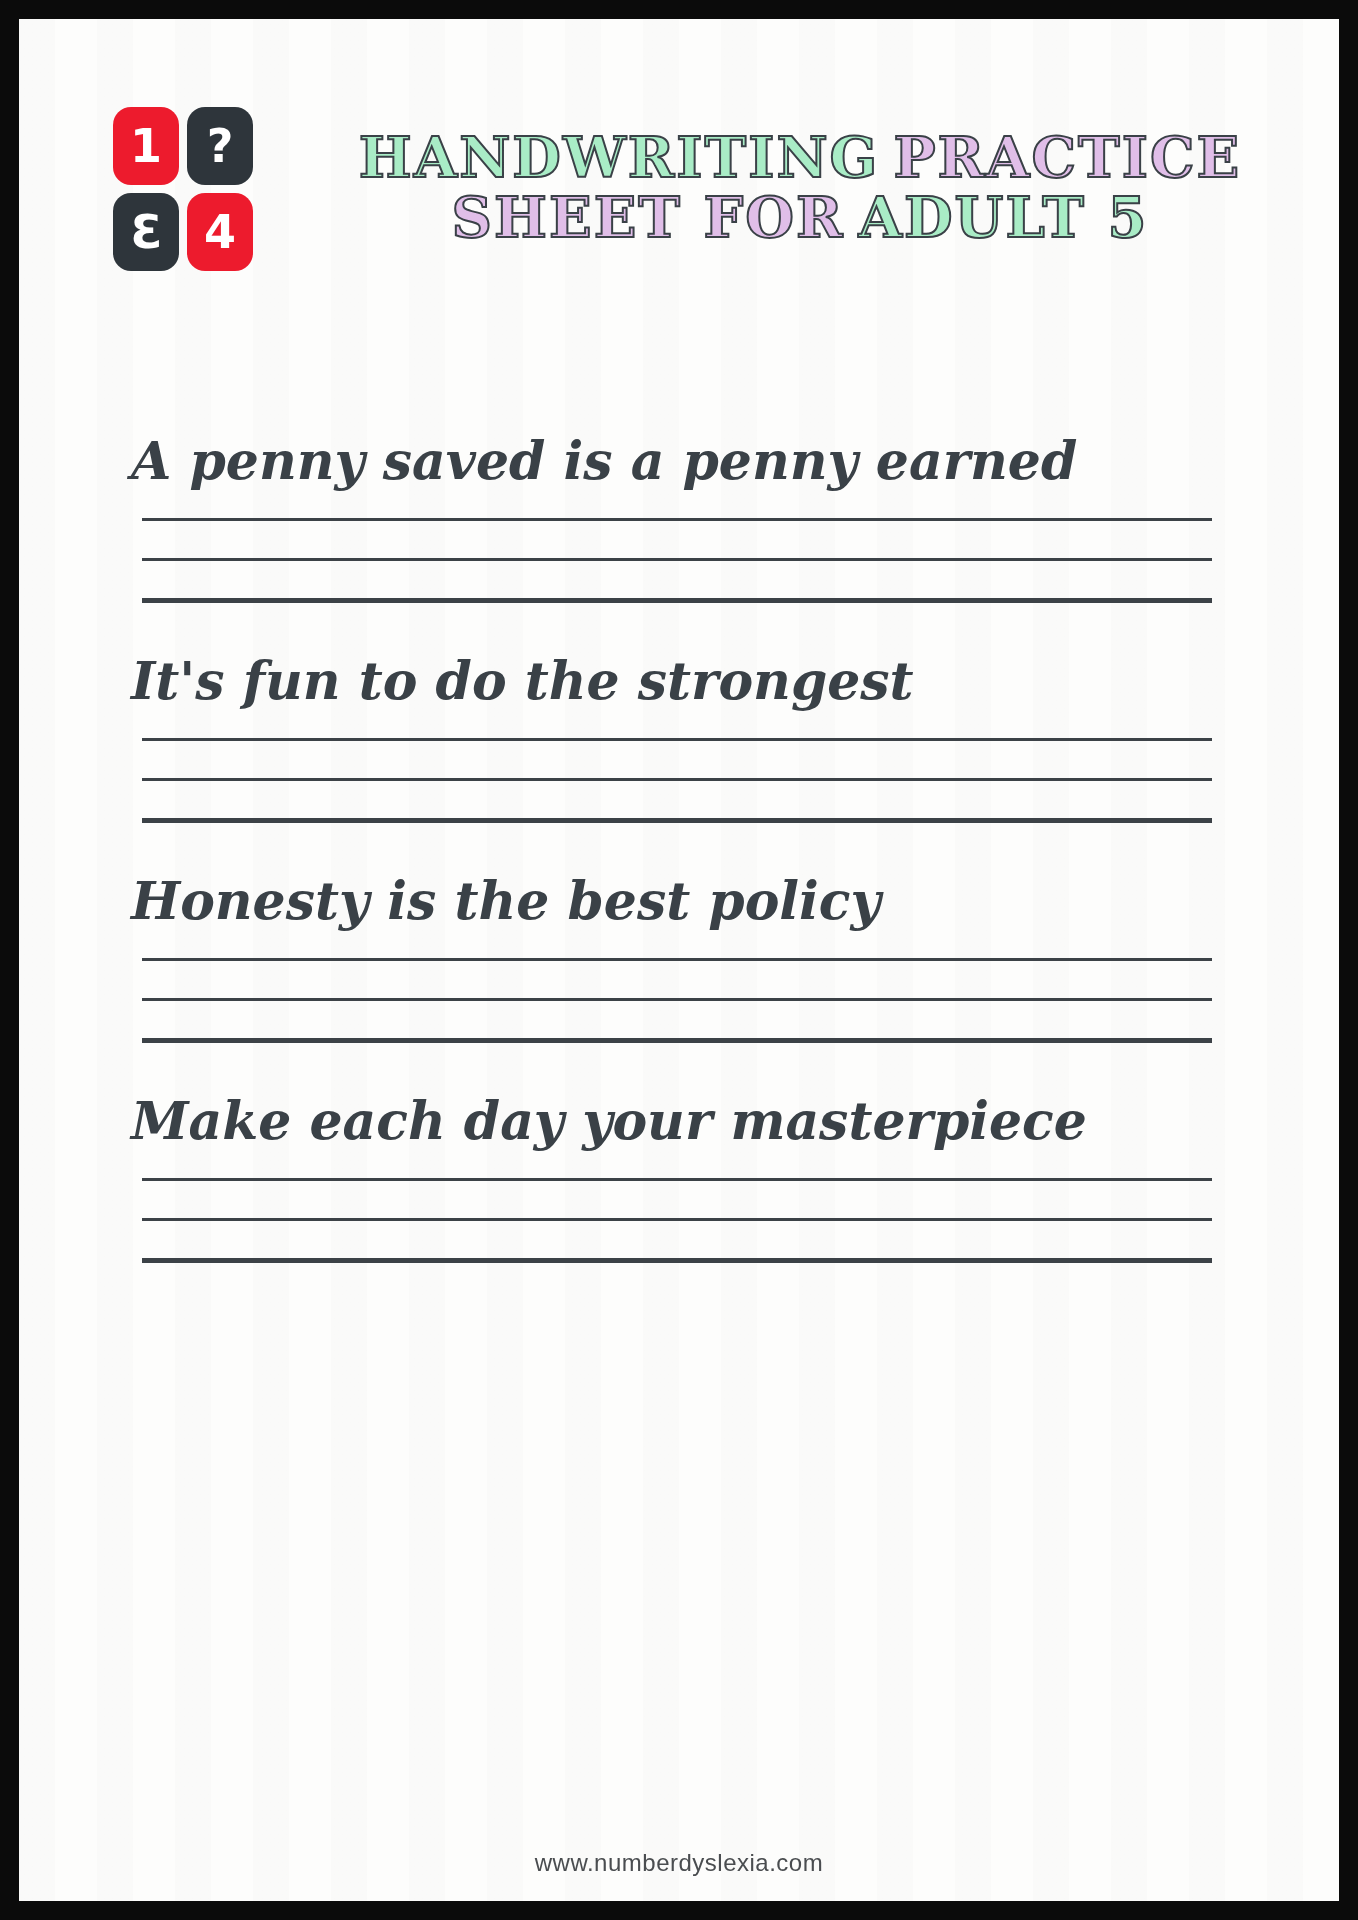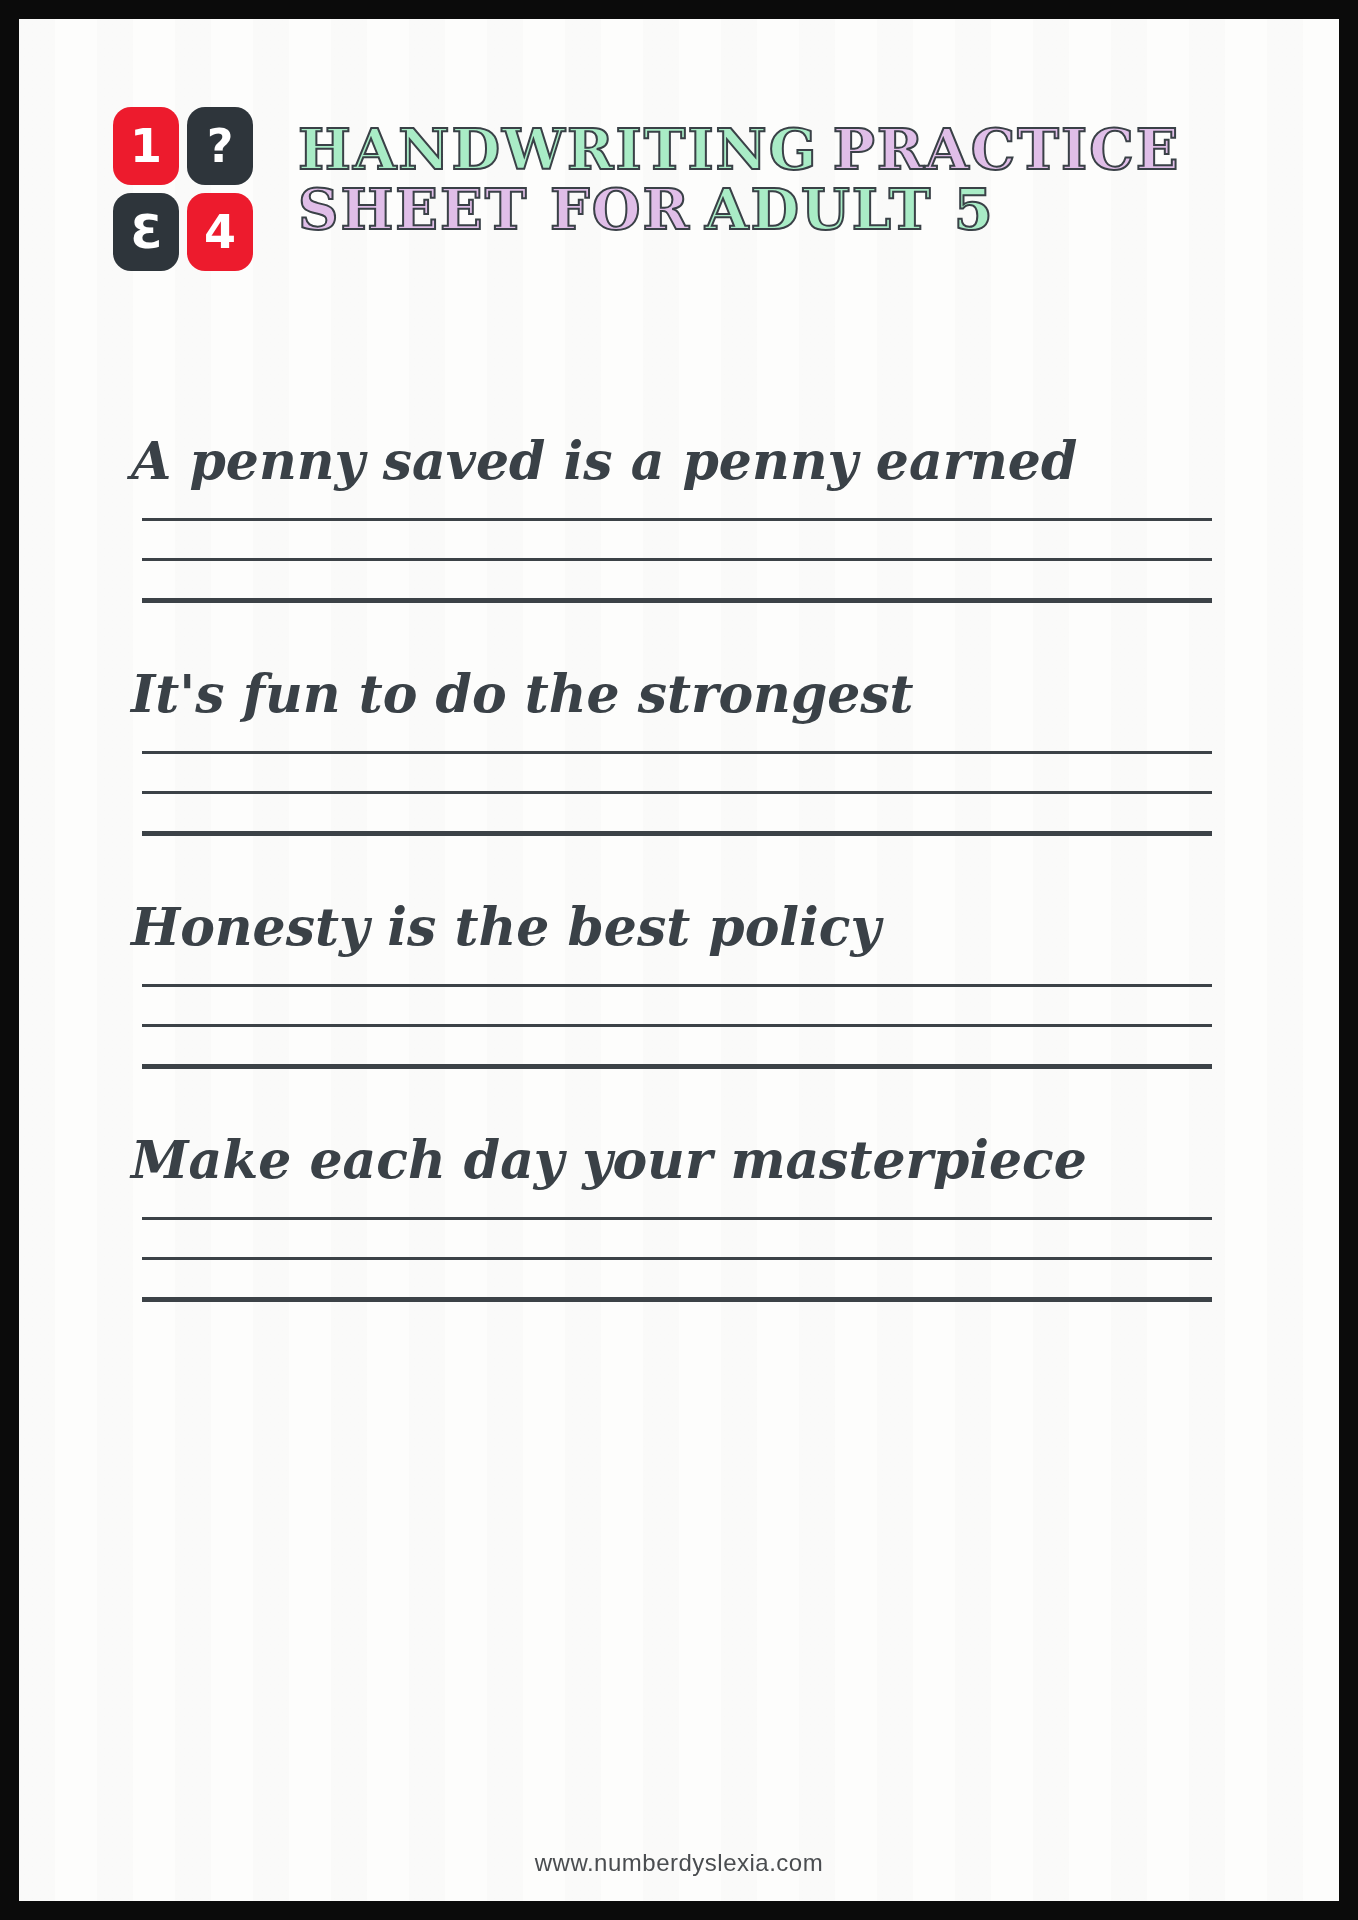--- a/index.html
+++ b/index.html
@@ -47,43 +47,43 @@
     font-size: 46px;
     line-height: 1;
   }
   .tile.red  { background: #ed1b2d; }
   .tile.dark { background: #2e353b; }
   .tile .flip { display: inline-block; transform: scaleX(-1); }
 
   .title-block {
     flex: 1 1 auto;
     margin-left: 38px;
-    margin-top: 12px;
-    text-align: left;
+    margin-top: 20px;
+    text-align: center;
   }
   .title-line {
     font-family: "DejaVu Serif", serif;
     font-weight: 700;
     font-size: 56px;
     line-height: 60px;
     letter-spacing: 2px;
     white-space: nowrap;
     -webkit-text-stroke: 2px #3a4147;
   }
   .title-word { padding: 0 7px; }
   .w-mint     { color: #a9ecc6; }
   .w-lavender { color: #e0bee8; }
 
   
   .sheet {
     position: absolute;
     top: 402px; left: 104px;
     width: 1092px;
   }
-  .practice { margin-bottom: 51px; }
+  .practice { margin-bottom: 38px; }
   .phrase {
     font-family: "DejaVu Serif", serif;
     font-style: italic;
     font-weight: 600;
     font-size: 52px;
     line-height: 80px;
     color: #3a4147;
     padding-left: 8px;
     white-space: nowrap;
   }

